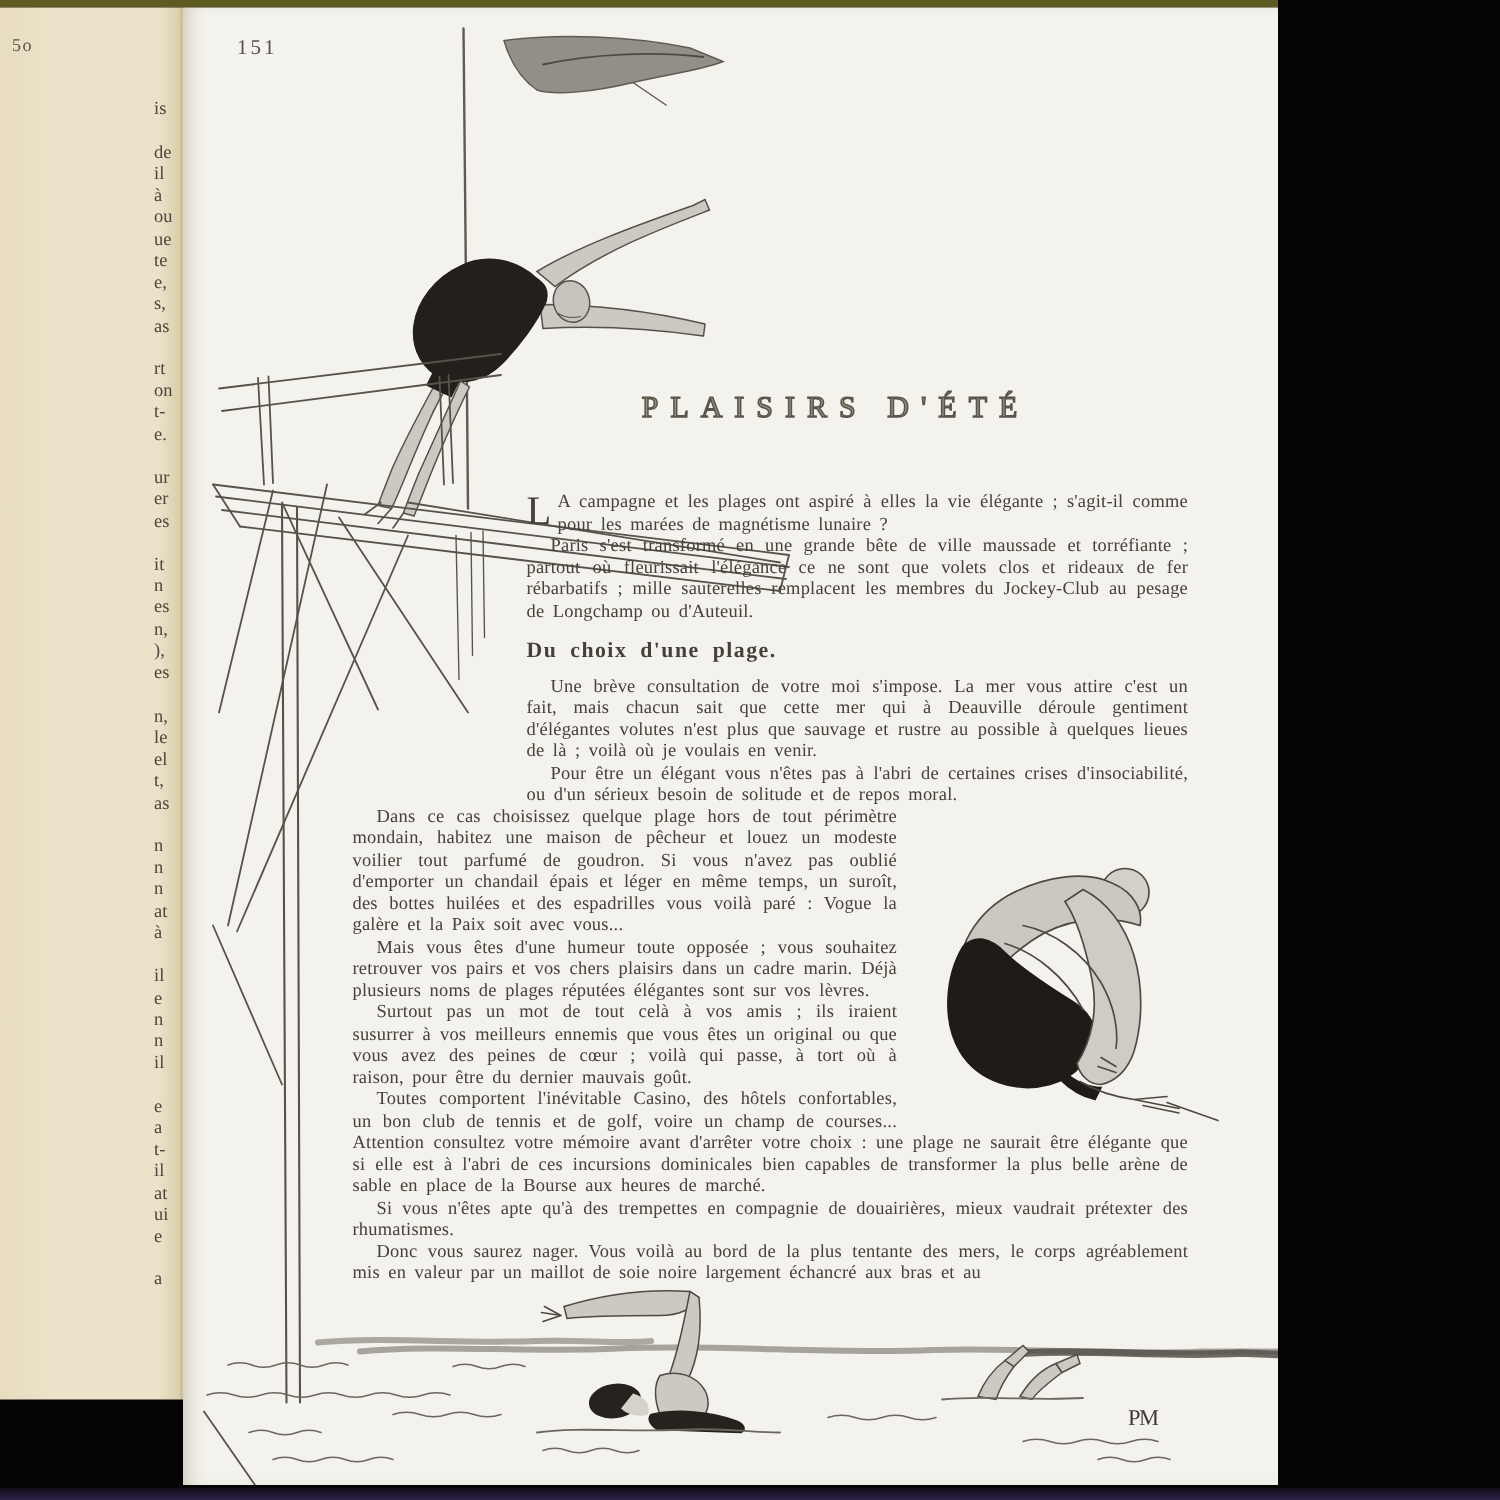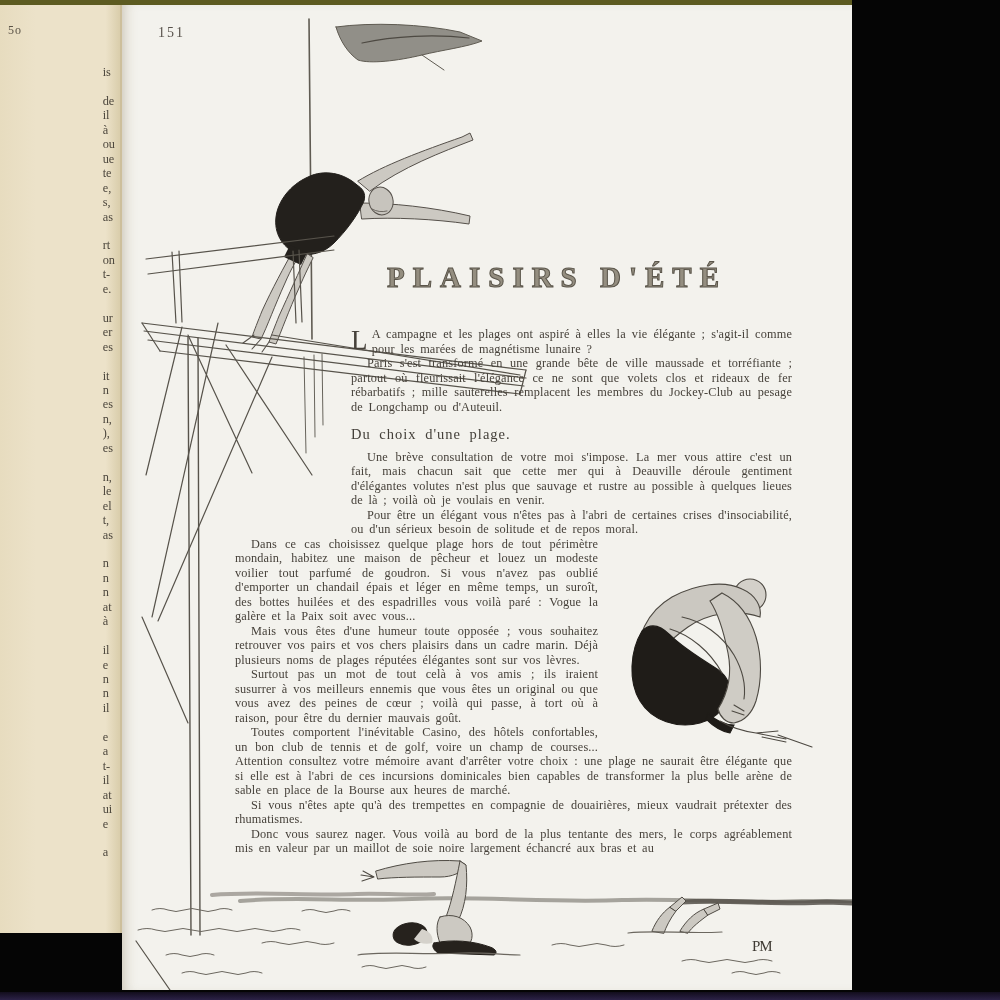--- a/index.html
+++ b/index.html
@@ -25,29 +25,29 @@
   
   .page{position:absolute;left:122px;top:5px;width:730px;height:985px;
        background:#f3f2ed;
        box-shadow:inset 10px 0 14px -9px rgba(110,90,50,.35);}
   .pagenum{position:absolute;left:36px;top:20px;font-size:14px;color:#56504a;
        letter-spacing:2px;}
 
   .art{position:absolute;left:0;top:0;width:730px;height:985px;z-index:1;}
 
   .title{position:absolute;left:160px;top:256px;width:550px;margin:0;z-index:2;
-       text-align:center;font-weight:700;font-size:29px;letter-spacing:8px;
+       text-align:center;font-weight:400;font-size:20px;letter-spacing:8px;
        color:#948e80;-webkit-text-stroke:1px #5a554a;}
 
   .column{position:absolute;left:113px;top:322px;width:557px;z-index:2;
        font-size:12.3px;line-height:14.5px;color:#46413a;
        text-align:justify;word-spacing:2.4px;letter-spacing:.15px;}
   .column p{margin:0;}
   .column p.indent{text-indent:16px;}
-  .column h2{margin:13px 0 8px 0;font-size:14.5px;font-weight:400;
+  .column h2{margin:13px 0 8px 0;font-size:14.5px;font-weight:700;
        letter-spacing:1px;word-spacing:4px;color:#44403a;}
   .spacer-left{float:left;width:116px;height:206px;}
   .spacer-right{float:right;width:186px;height:216px;margin-left:8px;}
   .dropcap{float:left;font-size:27px;line-height:25px;padding:1px 4px 0 0;color:#46413a;}
 
   .monogram{position:absolute;left:630px;top:933px;z-index:2;
        font-size:15px;color:#3e3a33;letter-spacing:-1px;}
 </style>
 </head>
 <body>

